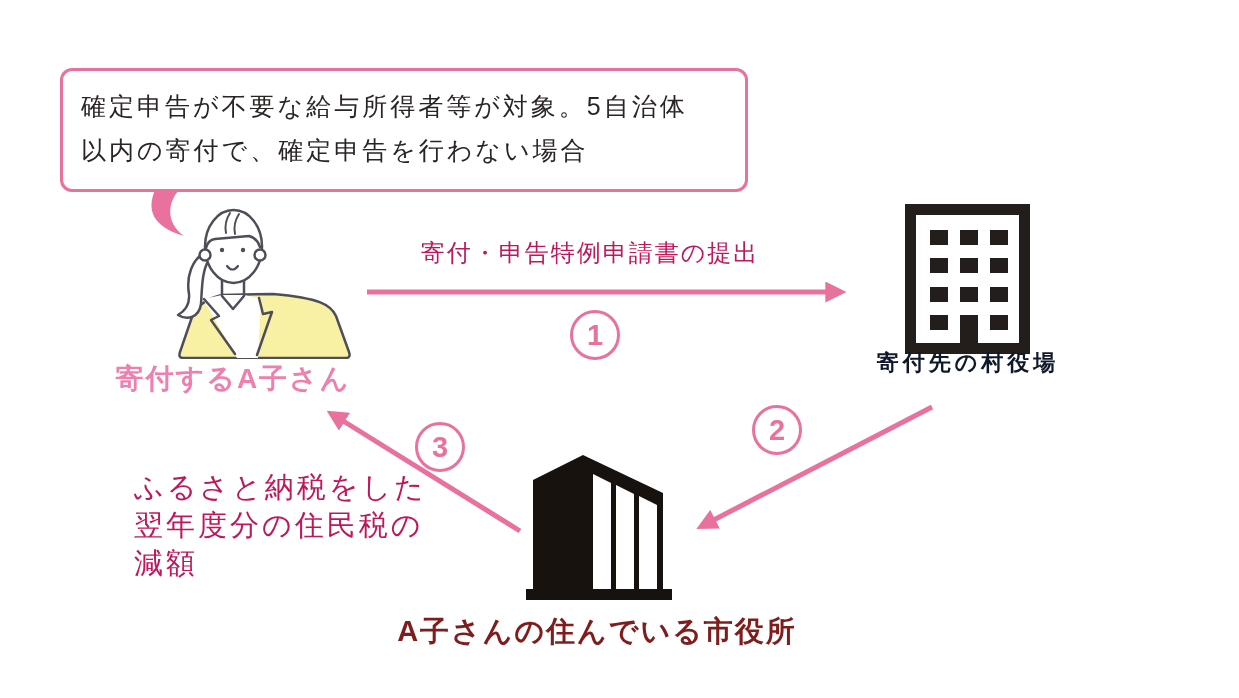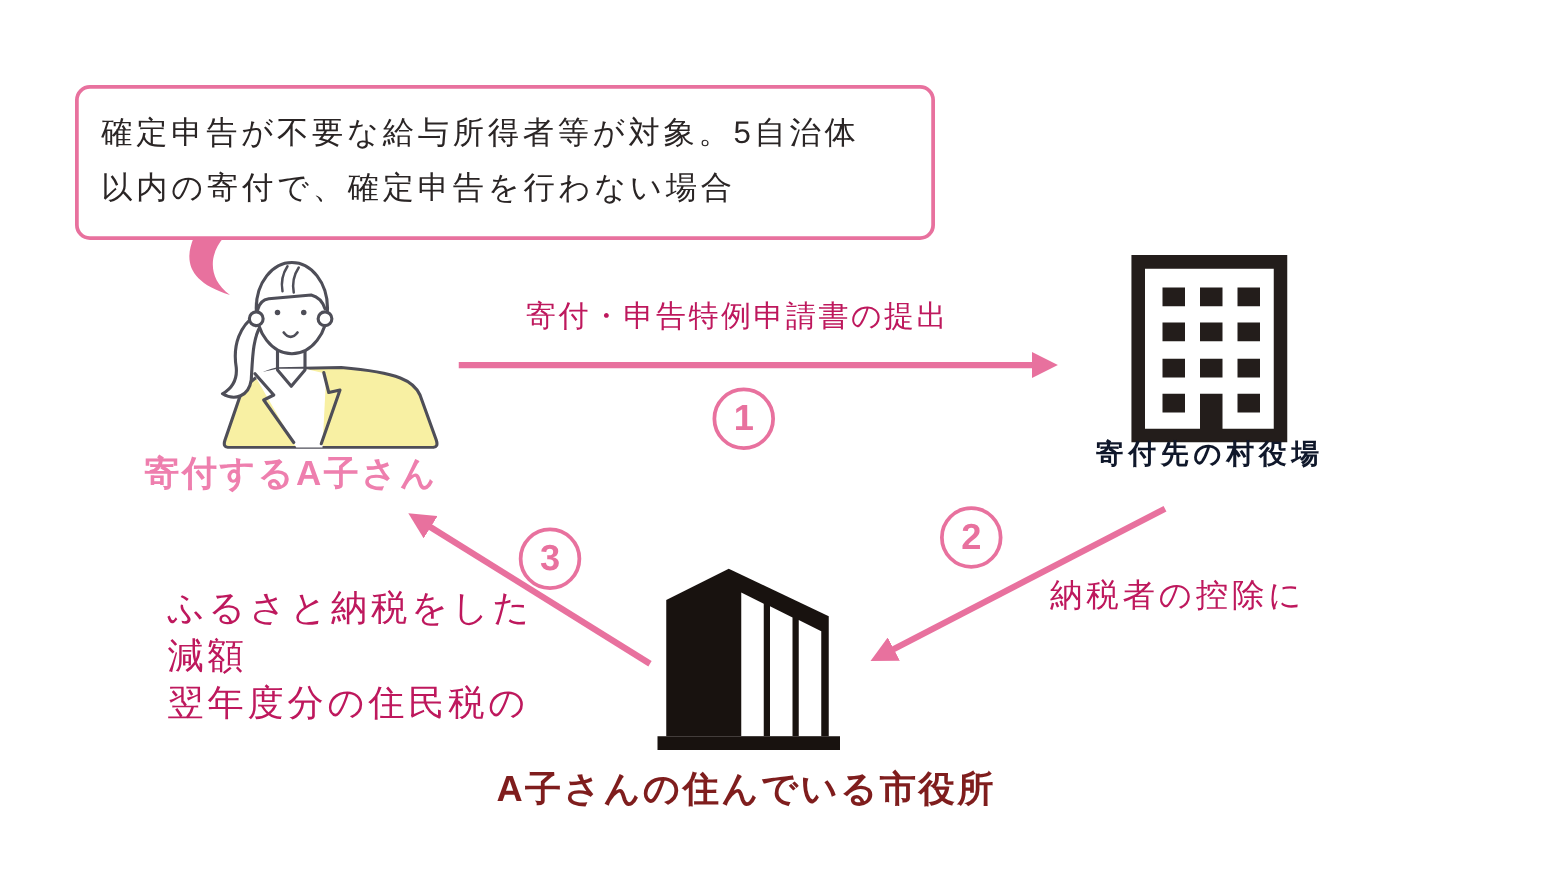--- a/index.html
+++ b/index.html
@@ -119,28 +119,27 @@
     </defs>
     <line x1="367" y1="292" x2="840" y2="292" stroke="#e8719e" stroke-width="5" marker-end="url(#ah)"></line>
     <line x1="932" y1="407" x2="702" y2="526" stroke="#e8719e" stroke-width="5" marker-end="url(#ah)"></line>
     <line x1="520" y1="531" x2="332" y2="414" stroke="#e8719e" stroke-width="5" marker-end="url(#ah)"></line>
   </svg>
 
   <div class="abs flow-label flow1-label">寄付・申告特例申請書の提出</div>
   <div class="abs step step1">1</div>
 
   <div class="abs flow-label flow2-label">
-    <div>納税者の控除に</div>
   </div>
   <div class="abs step step2">2</div>
 
   <div class="abs flow-label flow3-label">
     <div>ふるさと納税をした</div>
+    <div>翌年度分の住民税の</div>
     <div>減額</div>
-    <div>翌年度分の住民税の</div>
   </div>
   <div class="abs step step3">3</div>
 
   <div class="abs actor-label donor-label">寄付するA子さん</div>
   <div class="abs actor-label village-label">寄付先の村役場</div>
   <div class="abs actor-label city-label">A子さんの住んでいる市役所</div>
 
 </div>
 
 </body></html>

